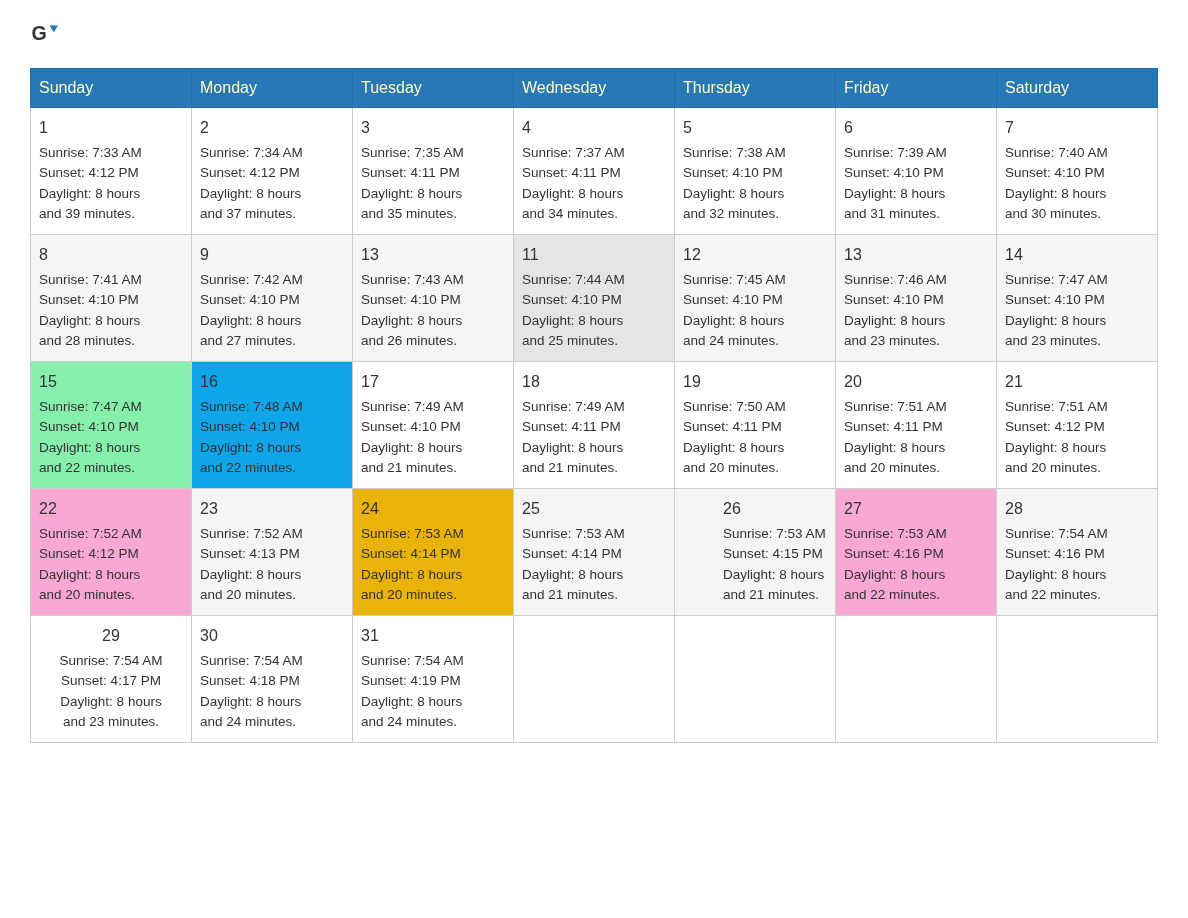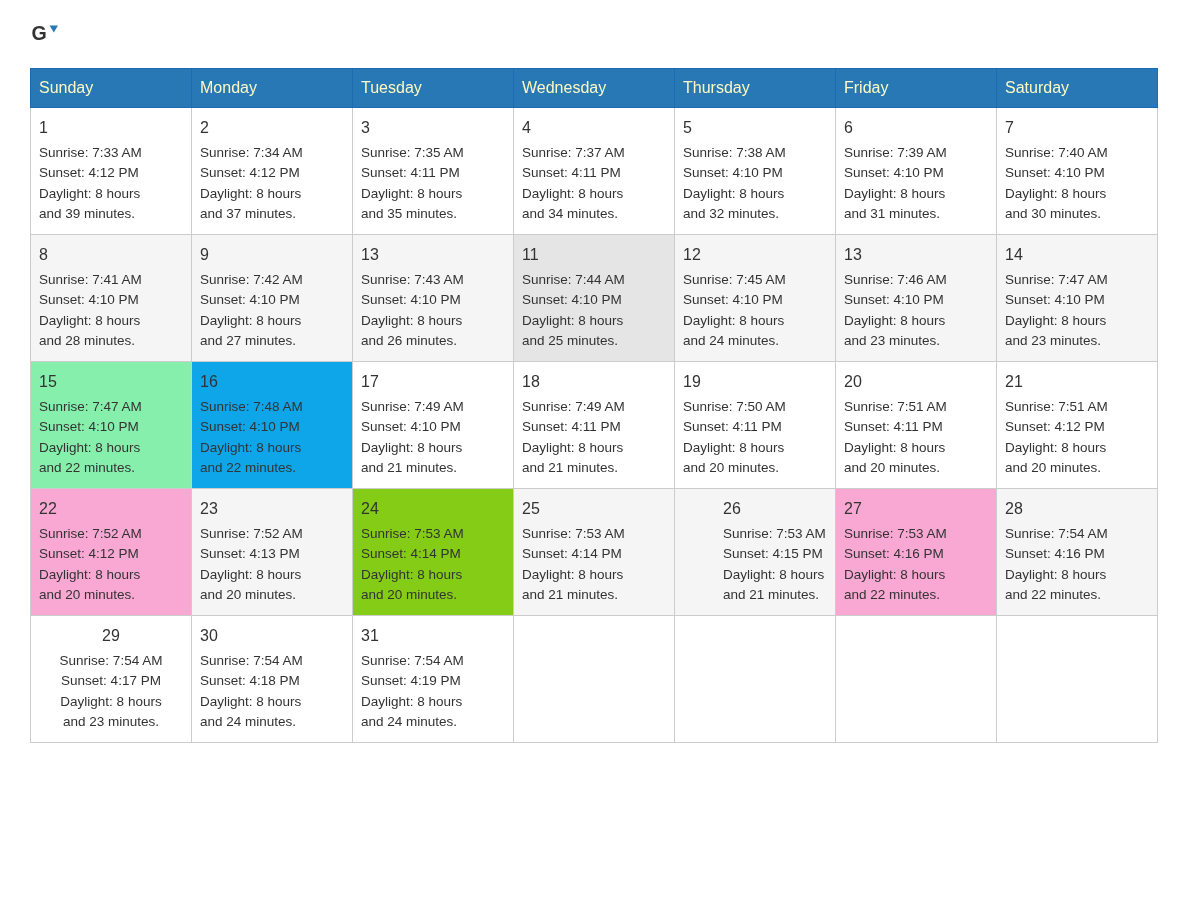--- a/index.html
+++ b/index.html
@@ -137,21 +137,21 @@
         <td style="background: #0ea5e9;"><span class="day-num">16</span><span>Sunrise: 7:48 AM</span><br><span>Sunset: 4:10 PM</span><br><span>Daylight: 8 hours</span><br><span>and 22 minutes.</span></td>
         <td style="background: rgb(255, 255, 255);"><span class="day-num">17</span><span>Sunrise: 7:49 AM</span><br><span>Sunset: 4:10 PM</span><br><span>Daylight: 8 hours</span><br><span>and 21 minutes.</span></td>
         <td style="background: rgb(255, 255, 255);"><span class="day-num">18</span><span>Sunrise: 7:49 AM</span><br><span>Sunset: 4:11 PM</span><br><span>Daylight: 8 hours</span><br><span>and 21 minutes.</span></td>
         <td style="background: rgb(255, 255, 255);"><span class="day-num">19</span><span>Sunrise: 7:50 AM</span><br><span>Sunset: 4:11 PM</span><br><span>Daylight: 8 hours</span><br><span>and 20 minutes.</span></td>
         <td style="background: rgb(255, 255, 255);"><span class="day-num">20</span><span>Sunrise: 7:51 AM</span><br><span>Sunset: 4:11 PM</span><br><span>Daylight: 8 hours</span><br><span>and 20 minutes.</span></td>
         <td style="background: rgb(255, 255, 255);"><span class="day-num">21</span><span>Sunrise: 7:51 AM</span><br><span>Sunset: 4:12 PM</span><br><span>Daylight: 8 hours</span><br><span>and 20 minutes.</span></td>
       </tr>
       <tr>
         <td style="background: #f9a8d4;"><span class="day-num">22</span><span>Sunrise: 7:52 AM</span><br><span>Sunset: 4:12 PM</span><br><span>Daylight: 8 hours</span><br><span>and 20 minutes.</span></td>
         <td style="background: rgb(245, 245, 245);"><span class="day-num">23</span><span>Sunrise: 7:52 AM</span><br><span>Sunset: 4:13 PM</span><br><span>Daylight: 8 hours</span><br><span>and 20 minutes.</span></td>
-        <td style="background: #84cc16;"><span class="day-num">24</span><span>Sunrise: 7:53 AM</span><br><span>Sunset: 4:14 PM</span><br><span>Daylight: 8 hours</span><br><span>and 20 minutes.</span></td>
+        <td style="background: #eab308;"><span class="day-num">24</span><span>Sunrise: 7:53 AM</span><br><span>Sunset: 4:14 PM</span><br><span>Daylight: 8 hours</span><br><span>and 20 minutes.</span></td>
         <td style="background: rgb(245, 245, 245);"><span class="day-num">25</span><span>Sunrise: 7:53 AM</span><br><span>Sunset: 4:14 PM</span><br><span>Daylight: 8 hours</span><br><span>and 21 minutes.</span></td>
         <td style="background: rgb(245, 245, 245); padding-left: 48px;"><span class="day-num">26</span><span>Sunrise: 7:53 AM</span><br><span>Sunset: 4:15 PM</span><br><span>Daylight: 8 hours</span><br><span>and 21 minutes.</span></td>
         <td style="background: #f9a8d4;"><span class="day-num">27</span><span>Sunrise: 7:53 AM</span><br><span>Sunset: 4:16 PM</span><br><span>Daylight: 8 hours</span><br><span>and 22 minutes.</span></td>
         <td style="background: rgb(245, 245, 245);"><span class="day-num">28</span><span>Sunrise: 7:54 AM</span><br><span>Sunset: 4:16 PM</span><br><span>Daylight: 8 hours</span><br><span>and 22 minutes.</span></td>
       </tr>
       <tr>
         <td style="background: rgb(255, 255, 255); text-align: center;"><span class="day-num">29</span><span>Sunrise: 7:54 AM</span><br><span>Sunset: 4:17 PM</span><br><span>Daylight: 8 hours</span><br><span>and 23 minutes.</span></td>
         <td style="background: rgb(255, 255, 255);"><span class="day-num">30</span><span>Sunrise: 7:54 AM</span><br><span>Sunset: 4:18 PM</span><br><span>Daylight: 8 hours</span><br><span>and 24 minutes.</span></td>
         <td style="background: rgb(255, 255, 255);"><span class="day-num">31</span><span>Sunrise: 7:54 AM</span><br><span>Sunset: 4:19 PM</span><br><span>Daylight: 8 hours</span><br><span>and 24 minutes.</span></td>
         <td class="empty-cell" style="background: rgb(255, 255, 255);"></td>

